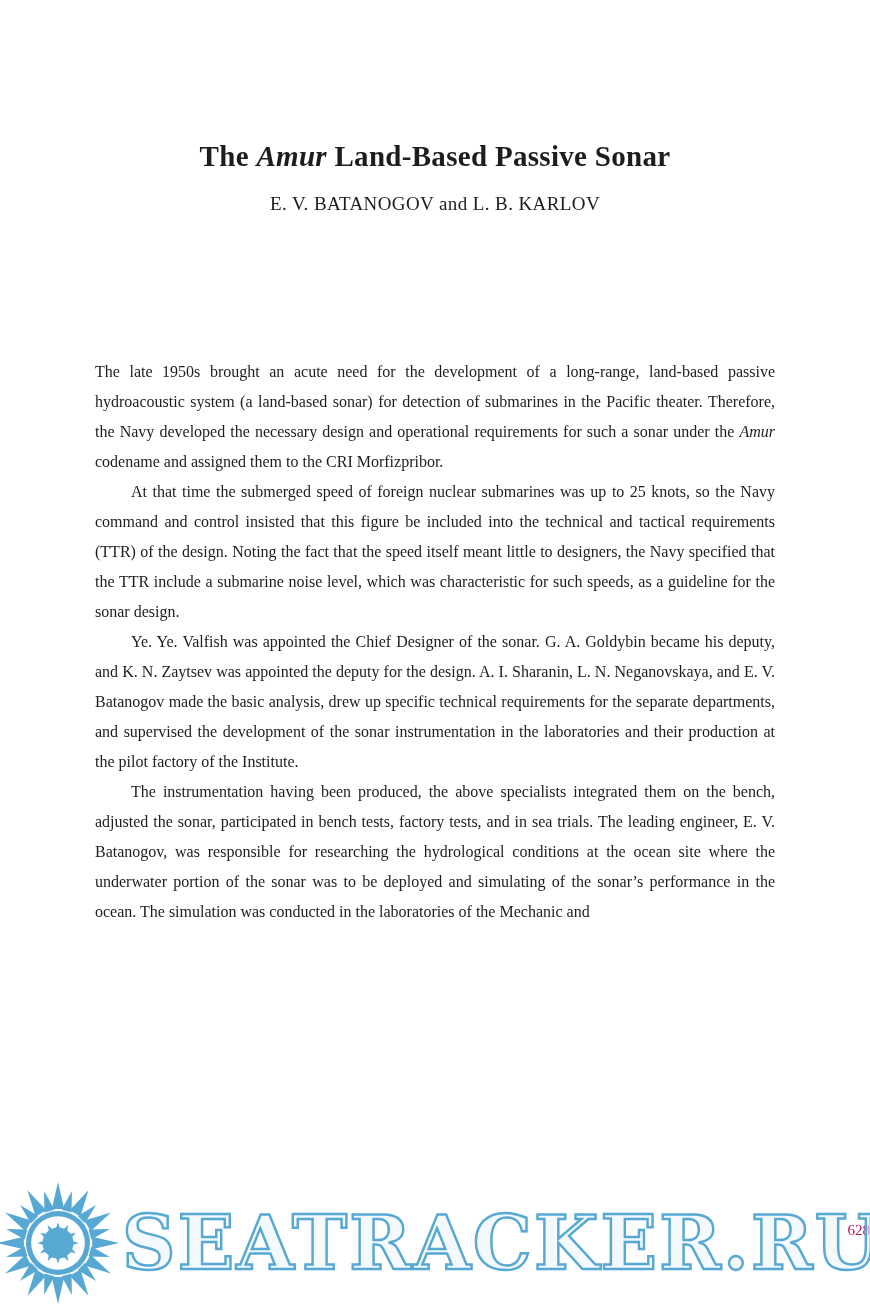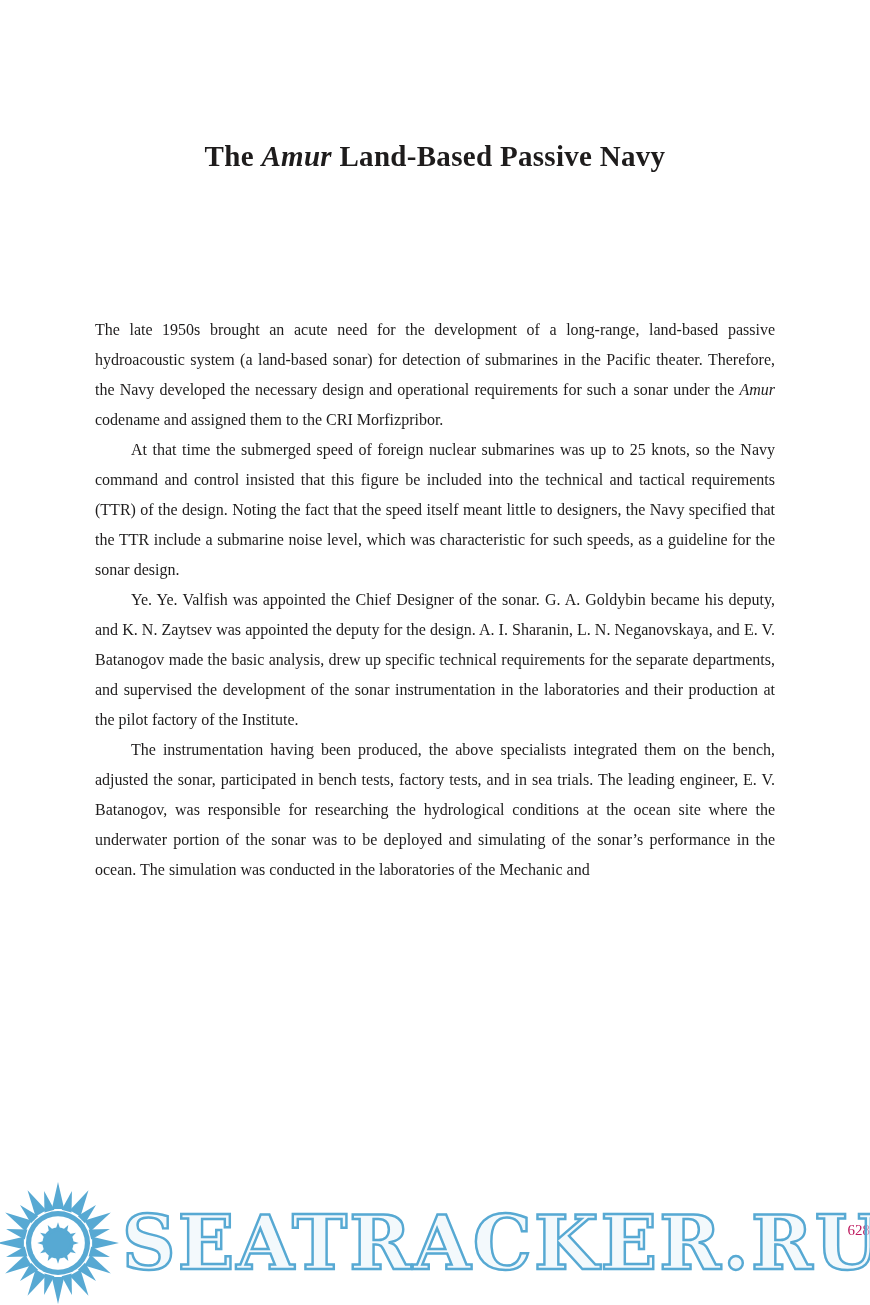--- a/index.html
+++ b/index.html
@@ -78,22 +78,23 @@
     margin-left: 2px;
   }
 </style>
 </head>
 <body>
 
 <div class="page">
 
   <div class="content">
 
-    <h1 class="title"><span>The </span><em>Amur</em><span> Land-Based Passive Navy</span></h1>
+    <h1 class="title"><span>The </span><em>Amur</em><span> Land-Based Passive Sonar</span></h1>
 
+    <div class="authors">E. V. BATANOGOV and L. B. KARLOV</div>
 
     <div class="body-text">
       <p><span>The late 1950s brought an acute need for the development of a long-range, land-based passive hydroacoustic system (a land-based sonar) for detection of submarines in the Pacific theater. Therefore, the Navy developed the necessary design and operational requirements for such a sonar under the </span><em>Amur</em><span> codename and assigned them to the CRI Morfizpribor.</span></p>
       <p class="indent">At that time the submerged speed of foreign nuclear submarines was up to 25 knots, so the Navy command and control insisted that this figure be included into the technical and tactical requirements (TTR) of the design. Noting the fact that the speed itself meant little to designers, the Navy specified that the TTR include a submarine noise level, which was characteristic for such speeds, as a guideline for the sonar design.</p>
       <p class="indent">Ye. Ye. Valfish was appointed the Chief Designer of the sonar. G. A. Goldybin became his deputy, and K. N. Zaytsev was appointed the deputy for the design. A. I. Sharanin, L. N. Neganovskaya, and E. V. Batanogov made the basic analysis, drew up specific technical requirements for the separate departments, and supervised the development of the sonar instrumentation in the laboratories and their production at the pilot factory of the Institute.</p>
       <p class="indent">The instrumentation having been produced, the above specialists integrated them on the bench, adjusted the sonar, participated in bench tests, factory tests, and in sea trials. The leading engineer, E. V. Batanogov, was responsible for researching the hydrological conditions at the ocean site where the underwater portion of the sonar was to be deployed and simulating of the sonar’s performance in the ocean. The simulation was conducted in the laboratories of the Mechanic and</p>
     </div>
 
   </div>
 

